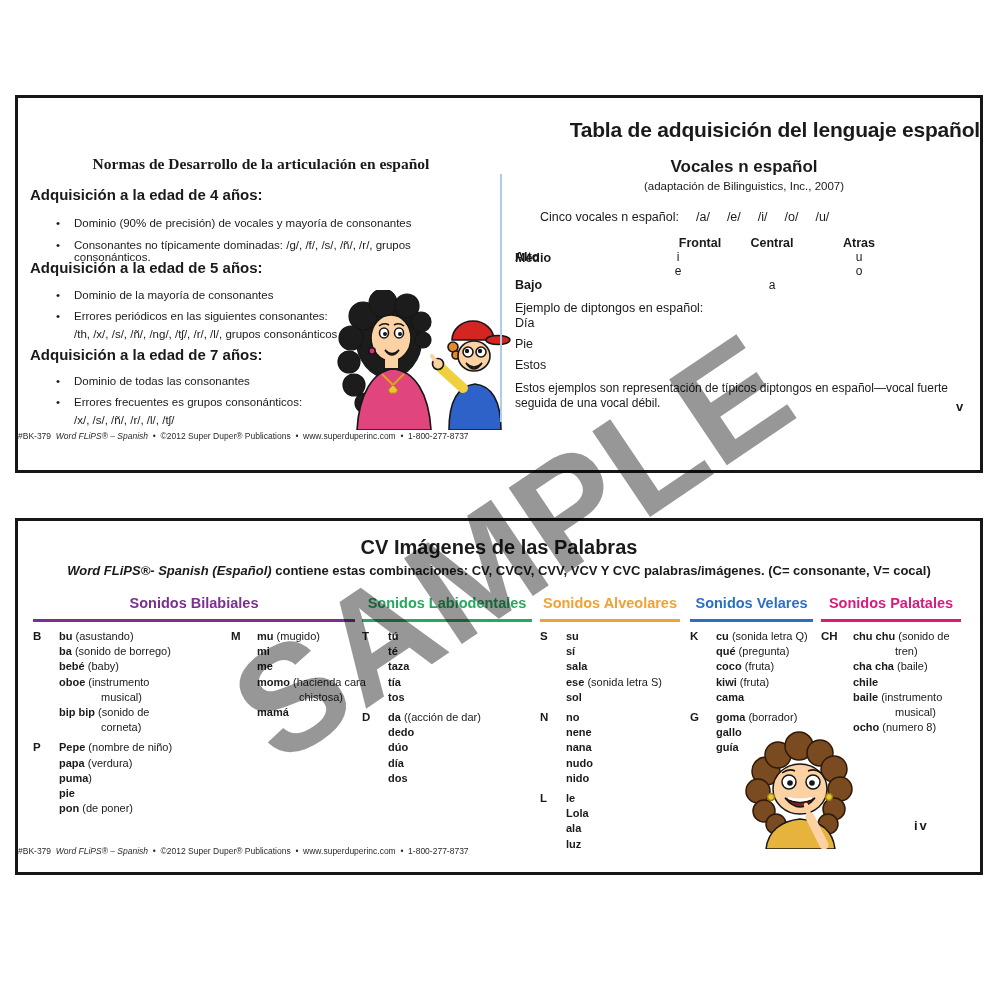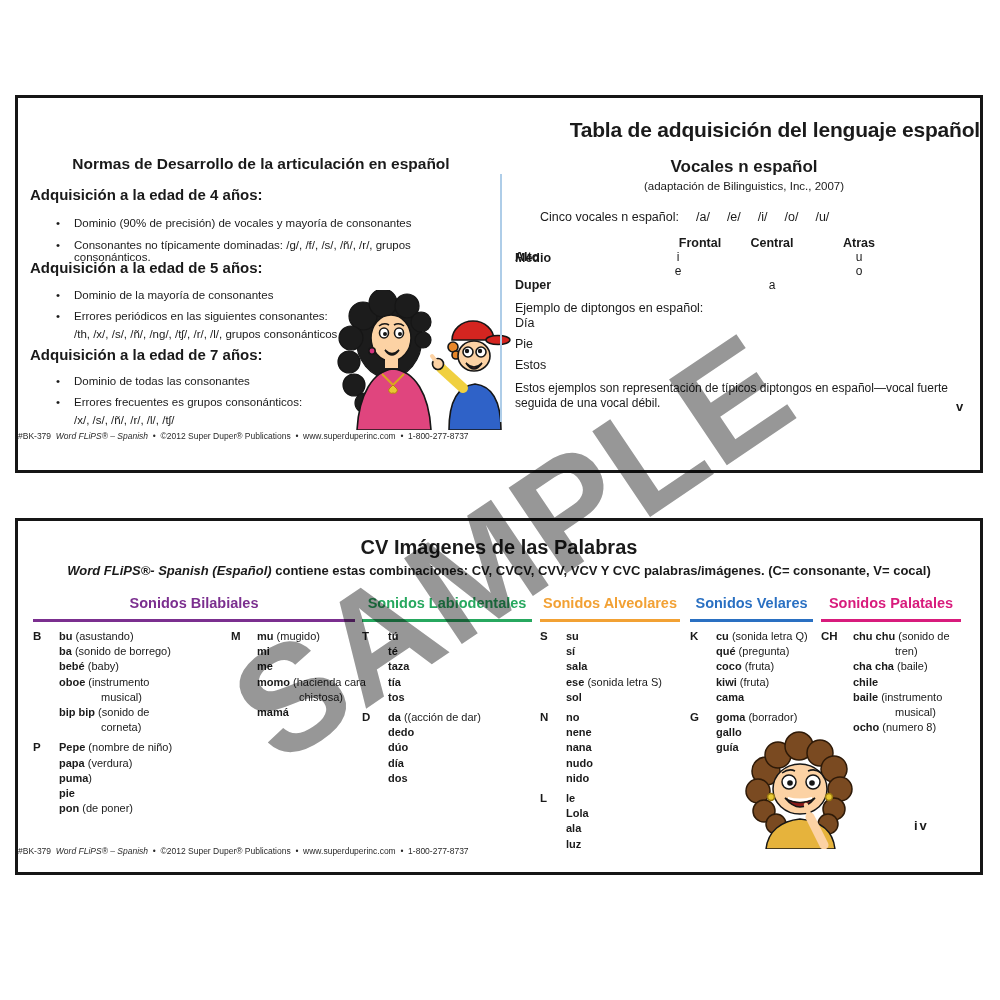--- a/index.html
+++ b/index.html
@@ -7,21 +7,21 @@
   #page { position:relative; width:1000px; height:1000px; background:#fff; overflow:hidden; }
 
   .panel { position:absolute; left:15px; width:968px; border:3px solid #161616; background:#fff; }
   #panel-top { top:95px; height:378px; }
   #panel-bottom { top:518px; height:357px; }
 
   .abs { position:absolute; }
 
   
   .tp-title { top:20px; left:0; width:100%; text-align:right; font-size:21px; font-weight:bold; letter-spacing:-0.2px; }
-  .tl-heading { top:57px; left:12px; width:462px; text-align:center; font-size:15.5px; font-weight:bold; }
+  .tl-heading { top:57px; left:12px; width:462px; text-align:center; font-size:15.5px; font-weight:bold;font-family:Liberation Serif, serif; }
   .age-head { left:12px; font-size:15px; font-weight:bold; }
   .bullet { left:38px; width:432px; font-size:11.5px; display:flex; }
   .bullet .dot { width:18px; flex:none; }
   .bullet-cont { left:56px; width:410px; font-size:11.5px; }
   #s1h { top:88px; } #s1b1 { top:119px; } #s1b2 { top:141px; }
   #s2h { top:161px; } #s2b1 { top:191px; } #s2b2 { top:212px; } #s2b2c { top:230px; }
   #s3h { top:248px; } #s3b1 { top:277px; } #s3b2 { top:298px; } #s3b2c { top:316px; }
 
   .v-divider { left:482px; top:76px; width:2px; height:248px; background:#aecde8; }
 
@@ -185,21 +185,21 @@
     <div class="abs chart-h" style="top:138px; left:841px;">Atras</div>
 
     <div class="abs chart-lab" style="top:152px;">Alto</div>
     <div class="abs chart-v" style="top:152px; left:660px;">i</div>
     <div class="abs chart-v" style="top:152px; left:841px;">u</div>
 
     <div class="abs chart-lab" style="top:153px;">Medio</div>
     <div class="abs chart-v" style="top:166px; left:660px;">e</div>
     <div class="abs chart-v" style="top:166px; left:841px;">o</div>
 
-    <div class="abs chart-lab" style="top:180px;">Duper</div>
+    <div class="abs chart-lab" style="top:180px;">Bajo</div>
     <div class="abs chart-v" style="top:180px; left:754px;">a</div>
 
     <div class="abs dipt" style="top:203px;">Ejemplo de diptongos en español:</div>
     <div class="abs dipt" style="top:218px;">Día</div>
     <div class="abs dipt" style="top:239px;">Pie</div>
     <div class="abs dipt" style="top:260px;">Estos</div>
 
     <div class="abs note">Estos ejemplos son representación de típicos diptongos en español—vocal fuerte seguida de una vocal débil.</div>
     <div class="abs pagemark" id="pm-v">v</div>
 

